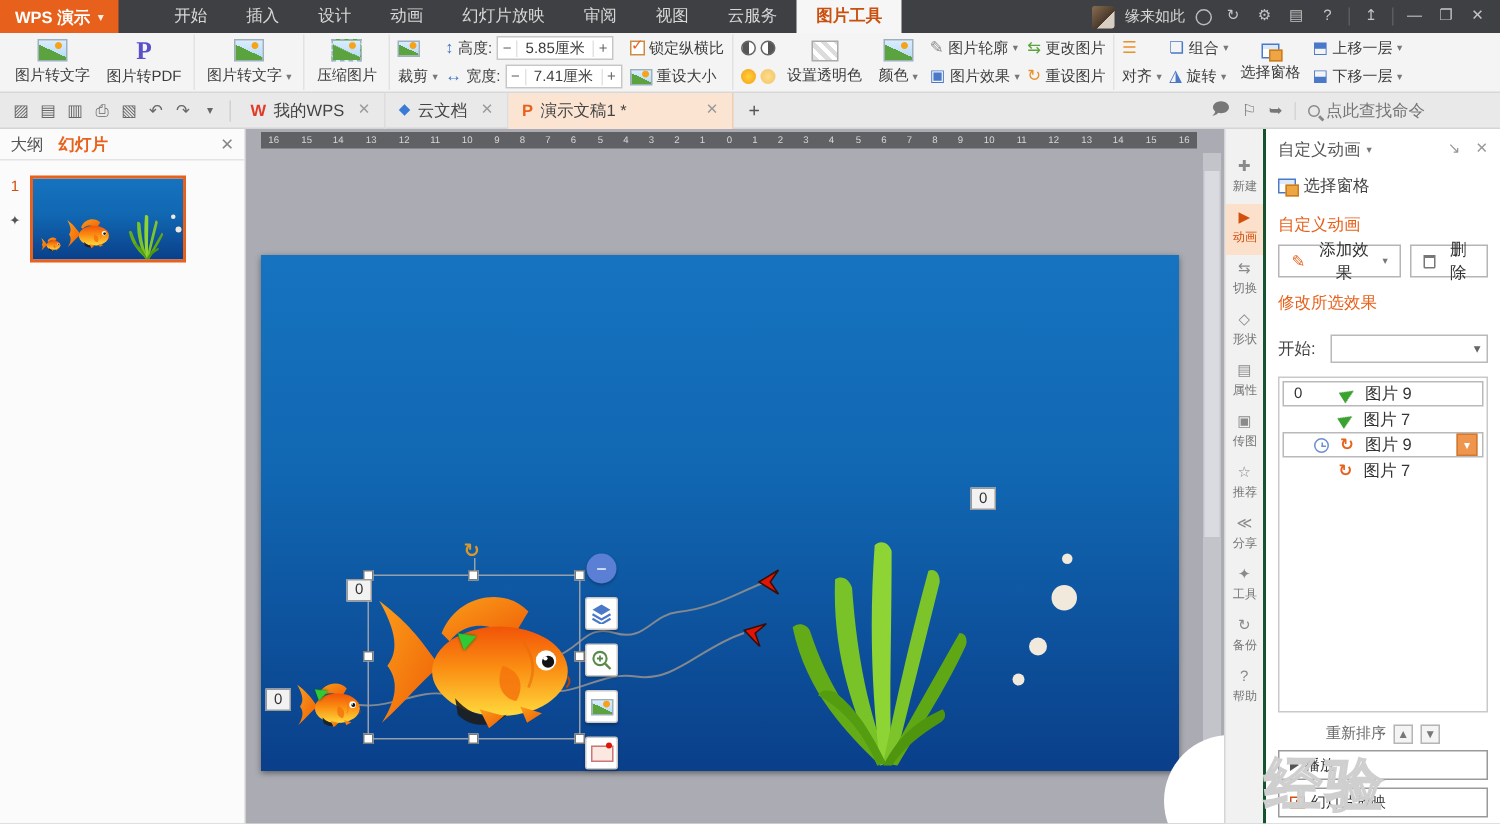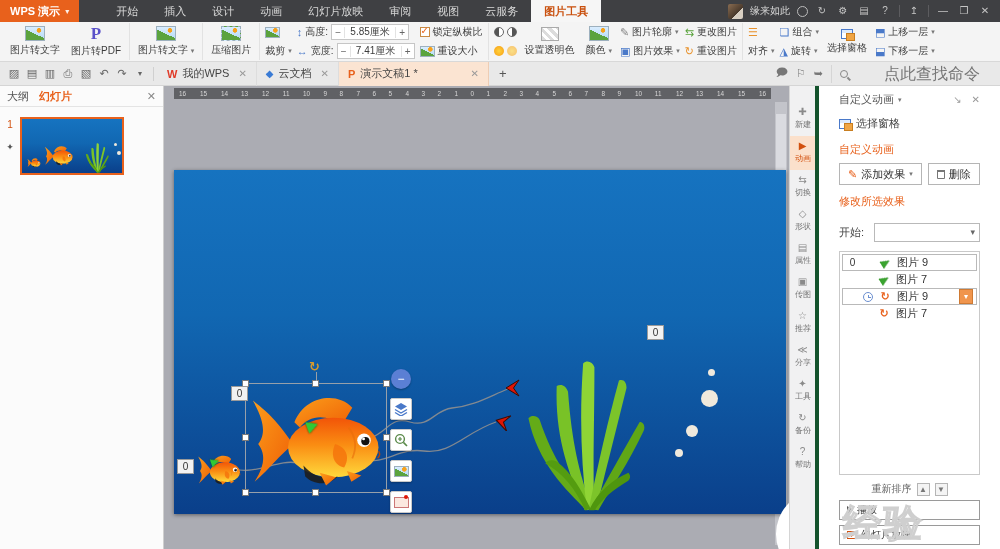--- a/index.html
+++ b/index.html
@@ -53,21 +53,21 @@
   .doctab { display:flex; align-items:center; gap:5px; height:24px; padding:0 9px; color:#444; border-right:1px solid #ddd; }
   .doctab.active { background:#fbe4d2; border-right:1px solid #eecdb4; min-width:150px; }
   .doctab .tclose { color:#999; font-size:10px; margin-left:4px; }
   .ticon-w { color:#e03a28; font-weight:bold; font-size:11px; }
   .ticon-cloud { color:#3a7bd5; font-size:10px; }
   .ticon-p { color:#e8611c; font-weight:bold; font-size:11px; }
   .newtab { padding:0 10px; color:#555; font-size:13px; }
   .tabbar-right { margin-left:auto; display:flex; align-items:center; gap:8px; padding-right:8px; }
   .tr-ic { color:#777; font-size:11px; }
   .cmd-search { display:flex; align-items:center; gap:4px; border-left:1px solid #d5d5d5; padding-left:8px; }
-  .cmd-search input { border:none; background:transparent; outline:none; font-size:16px; color:#555; width:108px; font-family:inherit;margin-left:32px; }
+  .cmd-search input { border:none; background:transparent; outline:none; font-size:11px; color:#555; width:108px; font-family:inherit; }
   .mag { display:inline-block; width:8px; height:8px; border:1.5px solid #888; border-radius:50%; position:relative; }
   .mag::after { content:""; position:absolute; width:4px; height:1.5px; background:#888; transform:rotate(45deg); left:6px; top:7px; }
 
   
   .main { display:flex; height:463px; }
 
   
   .leftpanel { width:164px; background:#fbfbfb; border-right:1px solid #cfcfcf; }
   .lp-head { height:21px; display:flex; align-items:center; gap:10px; padding:0 7px; border-bottom:1px solid #e4e4e4; color:#555; }
   .lp-head .active-tab { color:#e8611c; font-weight:bold; }
@@ -115,22 +115,22 @@
   
   .rightstrip { width:26px; background:#f1f1f2; border-left:1px solid #d5d5d5; display:flex; flex-direction:column;
     align-items:center; padding-top:16px; }
   .rs-item { width:100%; display:flex; flex-direction:column; align-items:center; gap:1px; padding:5px 0; color:#777; }
   .rs-item .glyph { font-size:10px; color:#8a8a8a; line-height:10px; }
   .rs-item .lbl { font-size:9px; transform:scale(.9); white-space:nowrap; }
   .rs-item.active { background:#fbe0cb; color:#d2500e; }
   .rs-item.active .glyph { color:#d2500e; }
 
   
-  .rightpanel { width:185px; background:#fff; border-left:4px solid #14532d; display:flex; flex-direction:column;
-    padding:6px 20px 4px; position:relative; }
+  .rightpanel { width:158px; background:#fff; border-left:2px solid #14532d; display:flex; flex-direction:column;
+    padding:6px 8px 4px; position:relative; }
   .rp-head { display:flex; align-items:center; gap:4px; color:#555; }
   .rp-head .hic { margin-left:auto; color:#999; font-size:10px; }
   .rp-head .hic + .hic { margin-left:6px; }
   .selpane-row { display:flex; align-items:center; gap:5px; margin:9px 0 2px; color:#444; }
   .i-pane { display:inline-block; width:12px; height:10px; border:1px solid #4a79c9; background:linear-gradient(#dce9fb 0 3px,#fff 3px); position:relative; }
   .i-pane::after { content:""; position:absolute; right:-3px; bottom:-3px; width:7px; height:6px; background:#f0a544; border:1px solid #c87e20; }
   .orange-head { color:#e8611c; margin:9px 0 6px; }
   .effect-btns { display:flex; gap:6px; }
   .eb { border:1px solid #b5b5b5; background:#fff; height:22px; display:flex; align-items:center; gap:4px; padding:0 8px; font-size:11px; color:#333; }
   .pencil { color:#e8611c; font-size:11px; }

